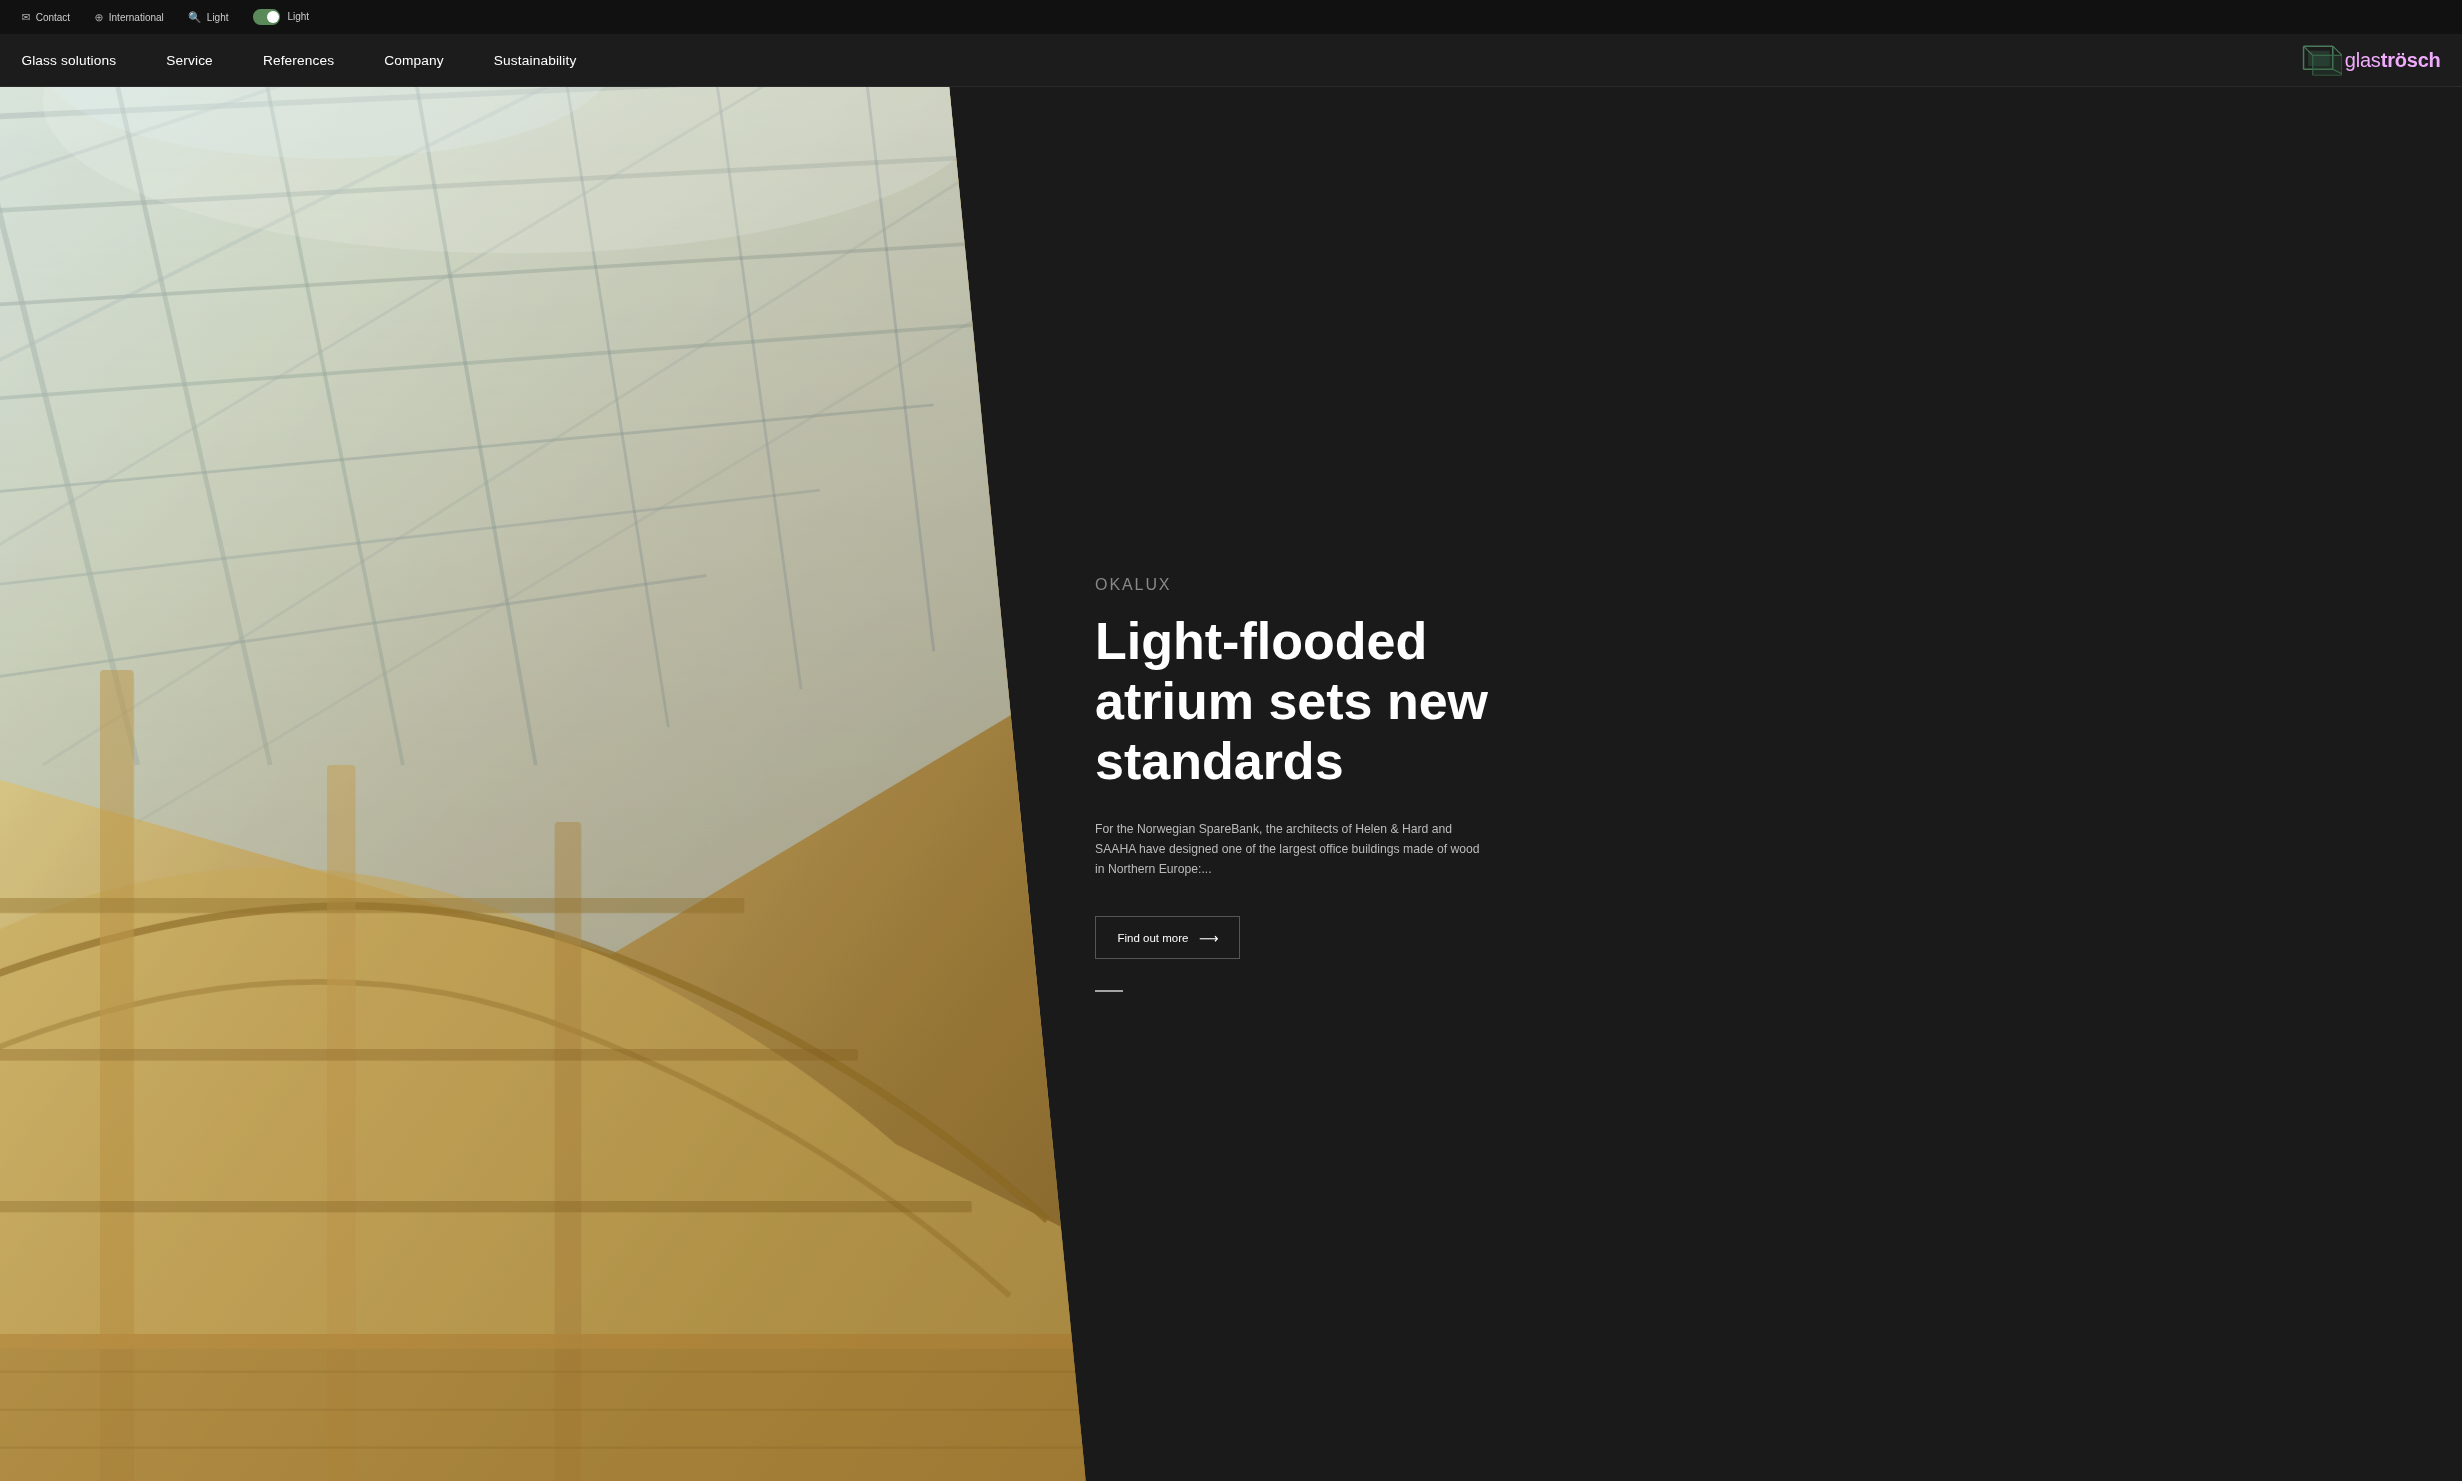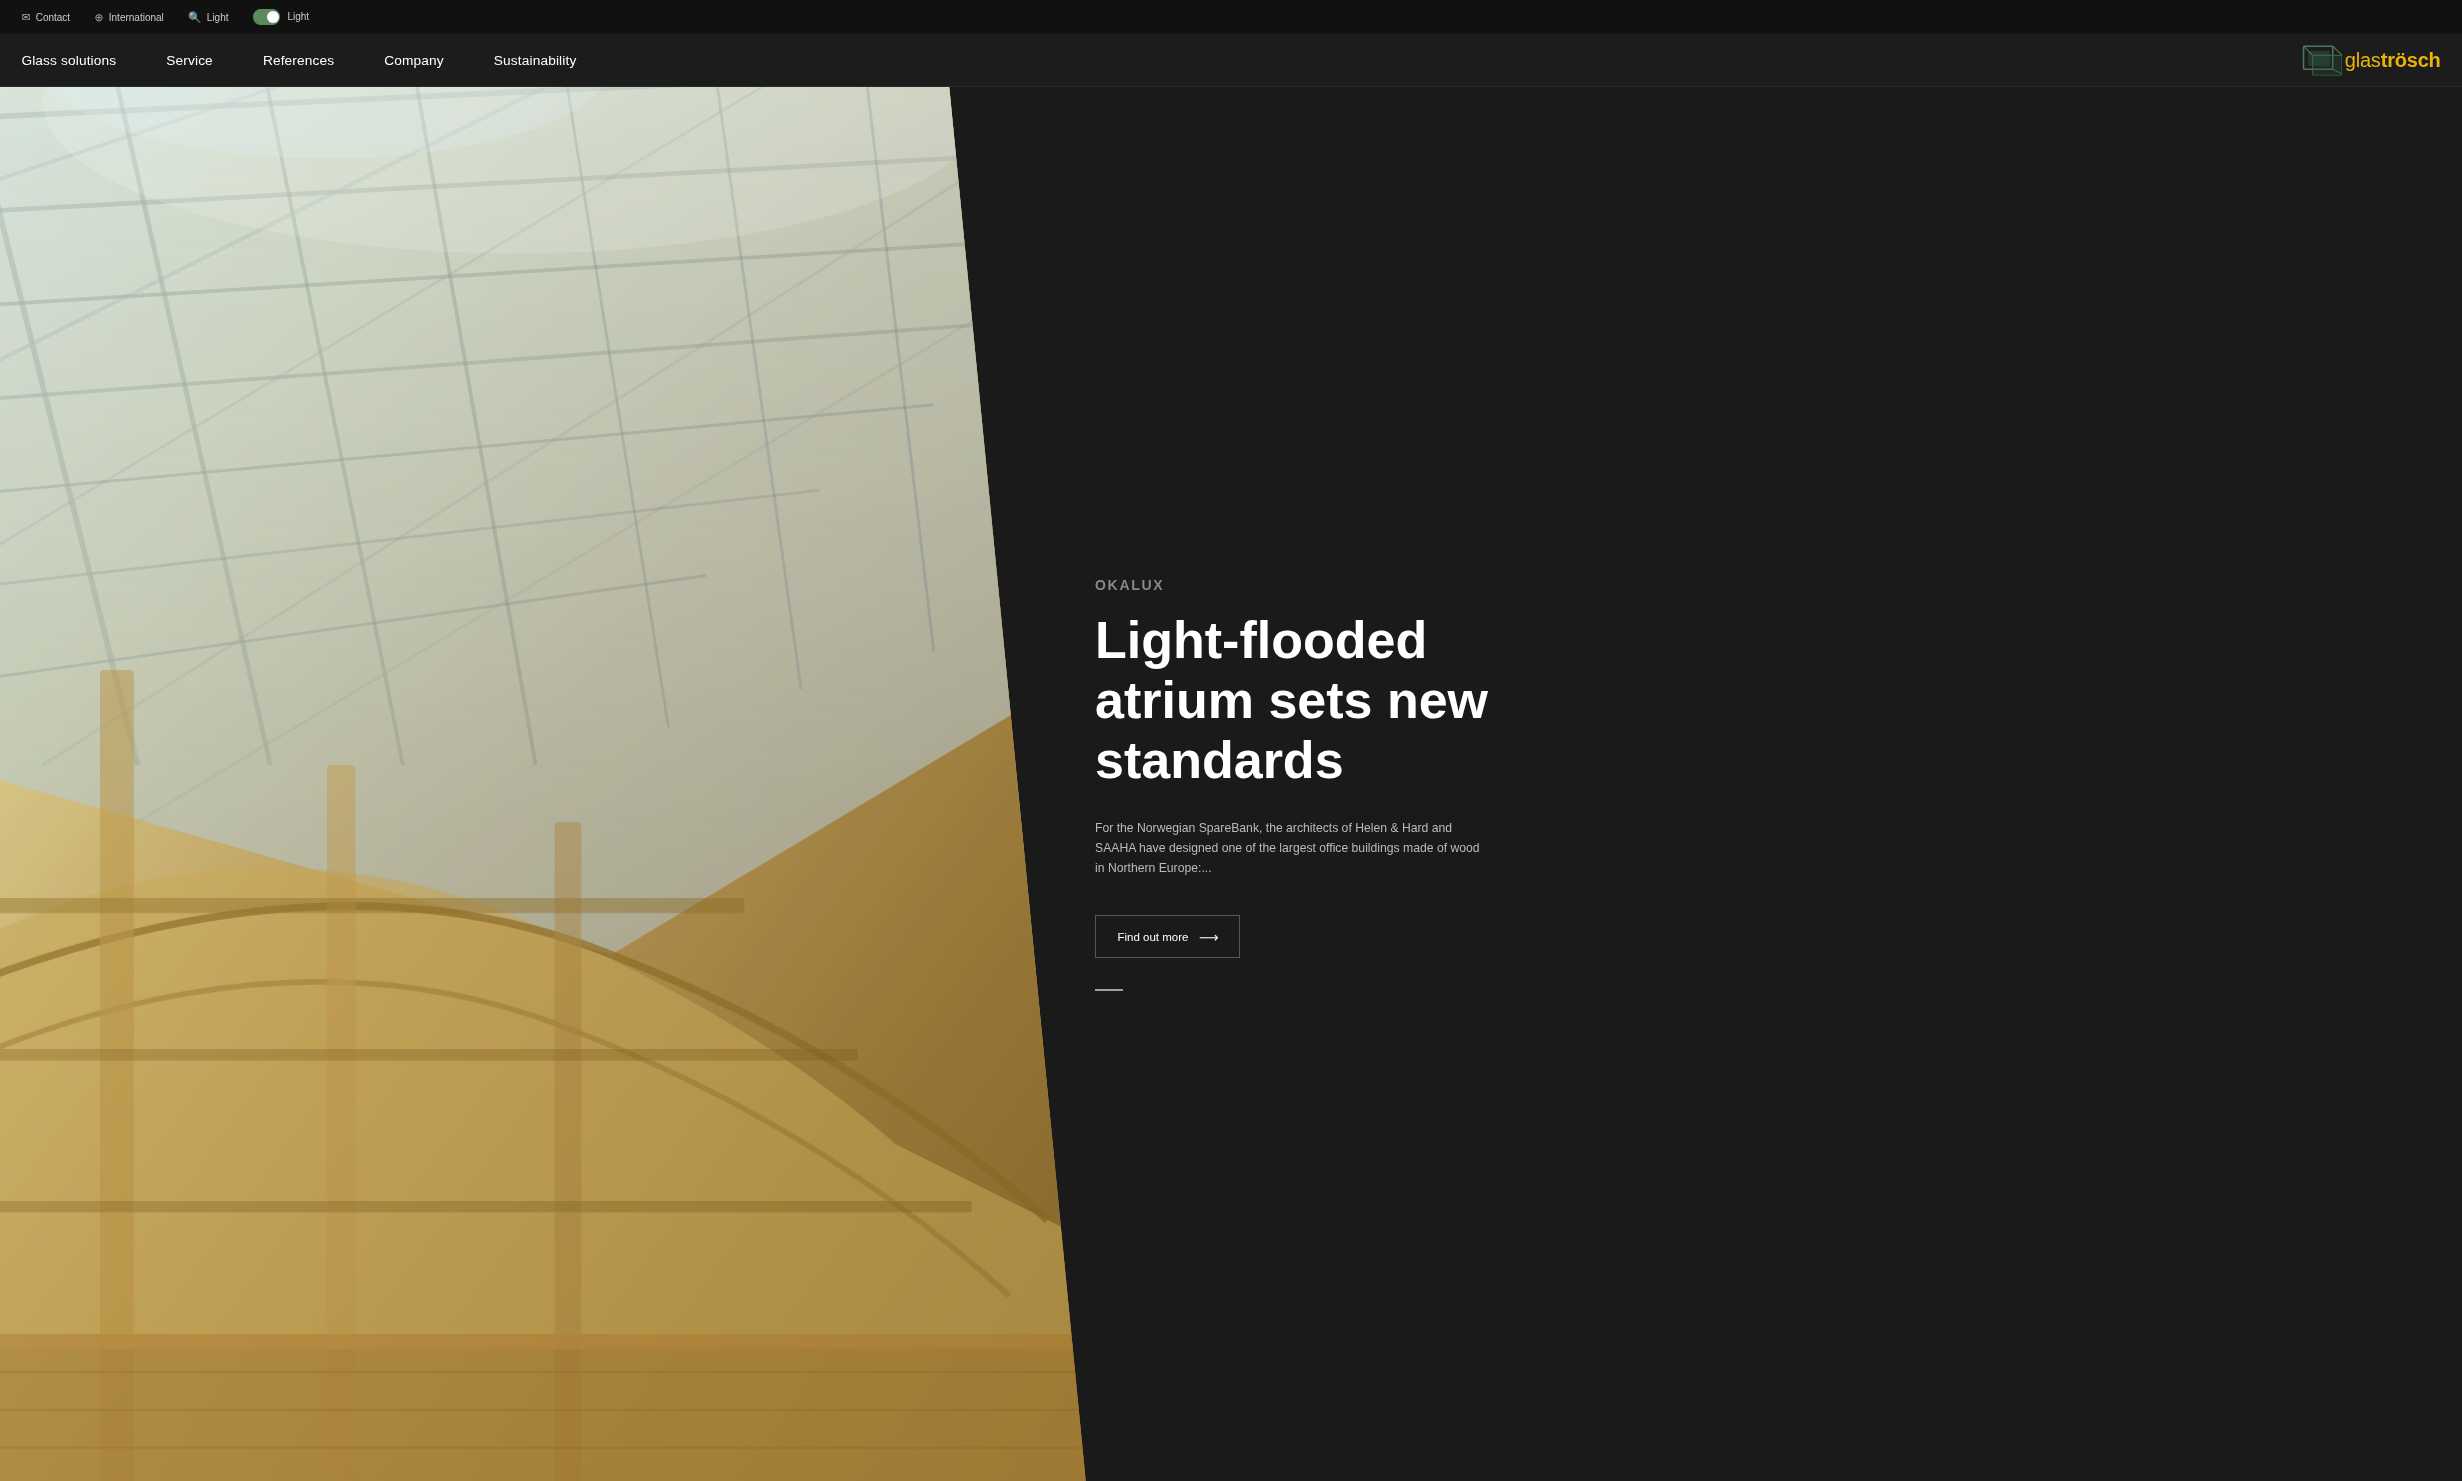--- a/index.html
+++ b/index.html
@@ -120,21 +120,21 @@
     .logo-area {
       position: absolute;
       right: 21.4px;
       top: 50%;
       transform: translateY(-50%);
     }
 
     .logo-text {
       font-size: 20px;
       font-weight: 400;
-      color: #eab308;
+      color: #f0abfc;
       letter-spacing: -0.01em;
     }
 
     .logo-text strong {
       font-weight: 700;
     }
 
     
     .hero {
       display: flex;
@@ -197,22 +197,22 @@
     
     .hero-content {
       flex: 1;
       display: flex;
       flex-direction: column;
       justify-content: center;
       padding: 46px 61px 46px 61px;
     }
 
     .hero-tag {
-      font-size: 14px;
-      font-weight: 700;
+      font-size: 16px;
+      font-weight: 400;
       letter-spacing: 0.12em;
       color: #888;
       text-transform: uppercase;
       margin-bottom: 18.3px;
     }
 
     .hero-title {
       font-size: 52px;
       font-weight: 700;
       line-height: 1.15;

